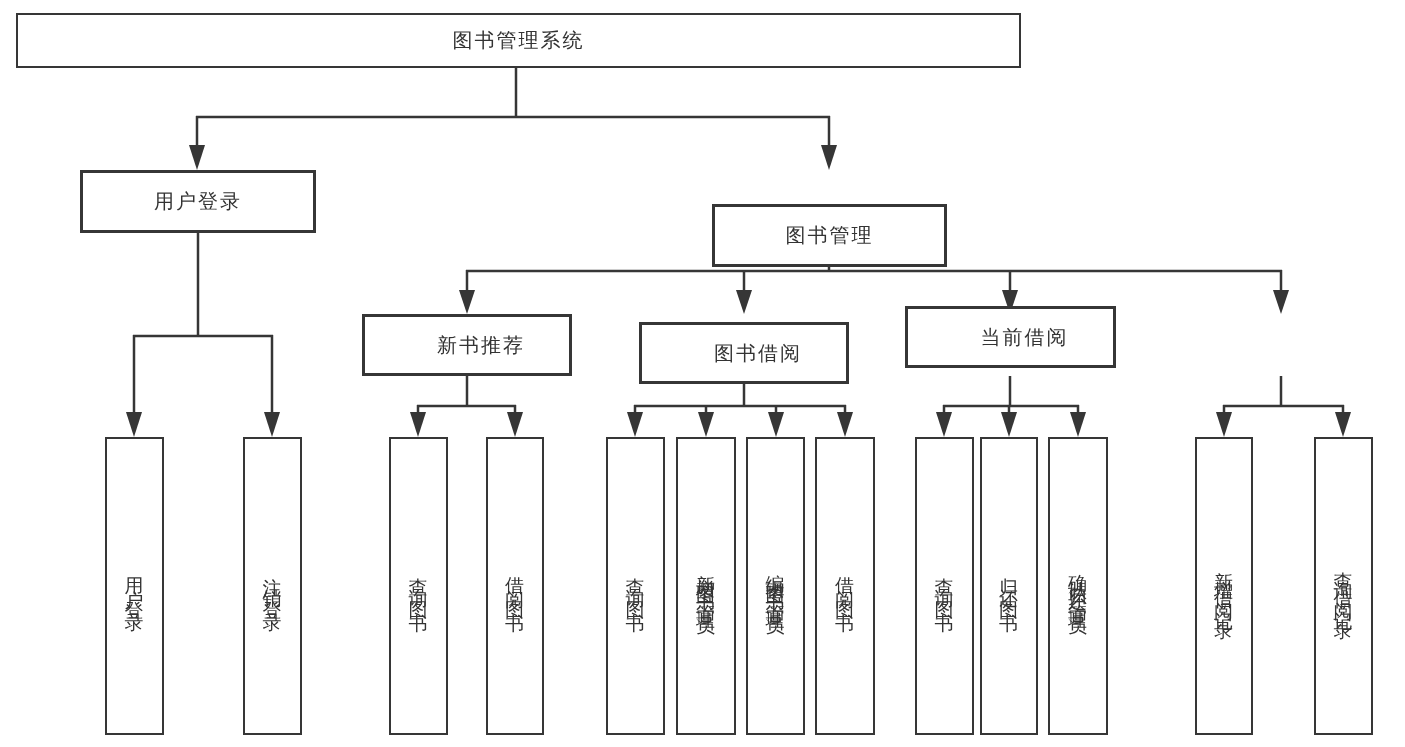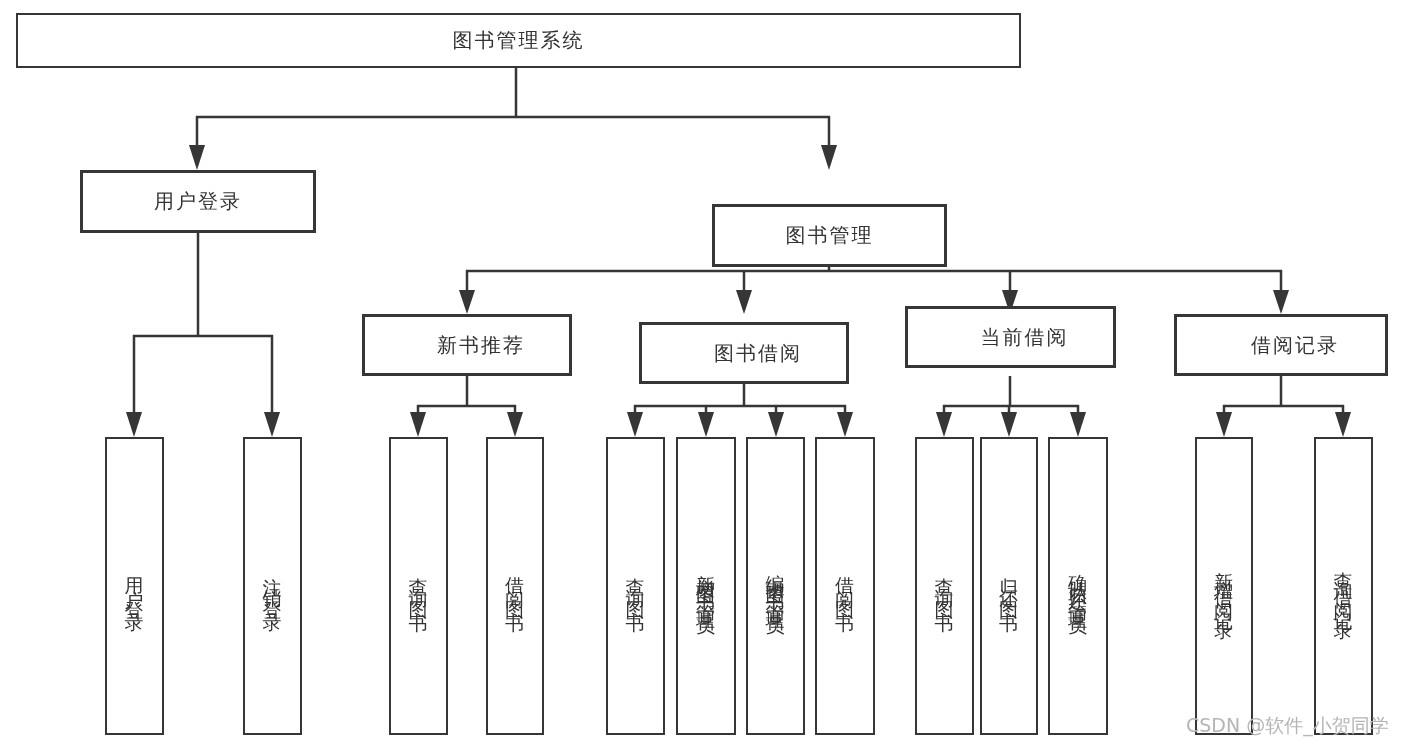--- a/index.html
+++ b/index.html
@@ -168,23 +168,20 @@
 
   <div class="node hnode lvl3" style="left:362px; top:314px; width:210px; height:62px;">
     <span>新书推荐</span>
   </div>
   <div class="node hnode lvl3" style="left:639px; top:314px; width:210px; height:62px;margin-top:8px;">
     <span>图书借阅</span>
   </div>
   <div class="node hnode lvl3" style="left:905px; top:306px; width:211px; height:62px;">
     <span>当前借阅</span>
   </div>
-  <div class="node hnode lvl3" style="left:1174px; top:314px; width:214px; height:62px;">
-    <span>借阅记录</span>
-  </div>
 
   <div class="node leaf vt-short" style="left:105px; width:59px;">
     <span>用户登录</span>
   </div>
   <div class="node leaf vt-short" style="left:243px; width:59px;">
     <span>注销登录</span>
   </div>
 
   <div class="node leaf vt-short" style="left:389px; width:59px;">
     <span>查询图书</span>
@@ -216,15 +213,14 @@
     <span>确认归还（管理员）</span>
   </div>
 
   <div class="node leaf vt-mid" style="left:1195px; width:58px;">
     <span>新增借阅记录</span>
   </div>
   <div class="node leaf vt-mid" style="left:1314px; width:59px;">
     <span>查询借阅记录</span>
   </div>
 
-  <div class="watermark">CSDN @软件_小贺同学</div>
 
 </div>
 
 </body></html>

